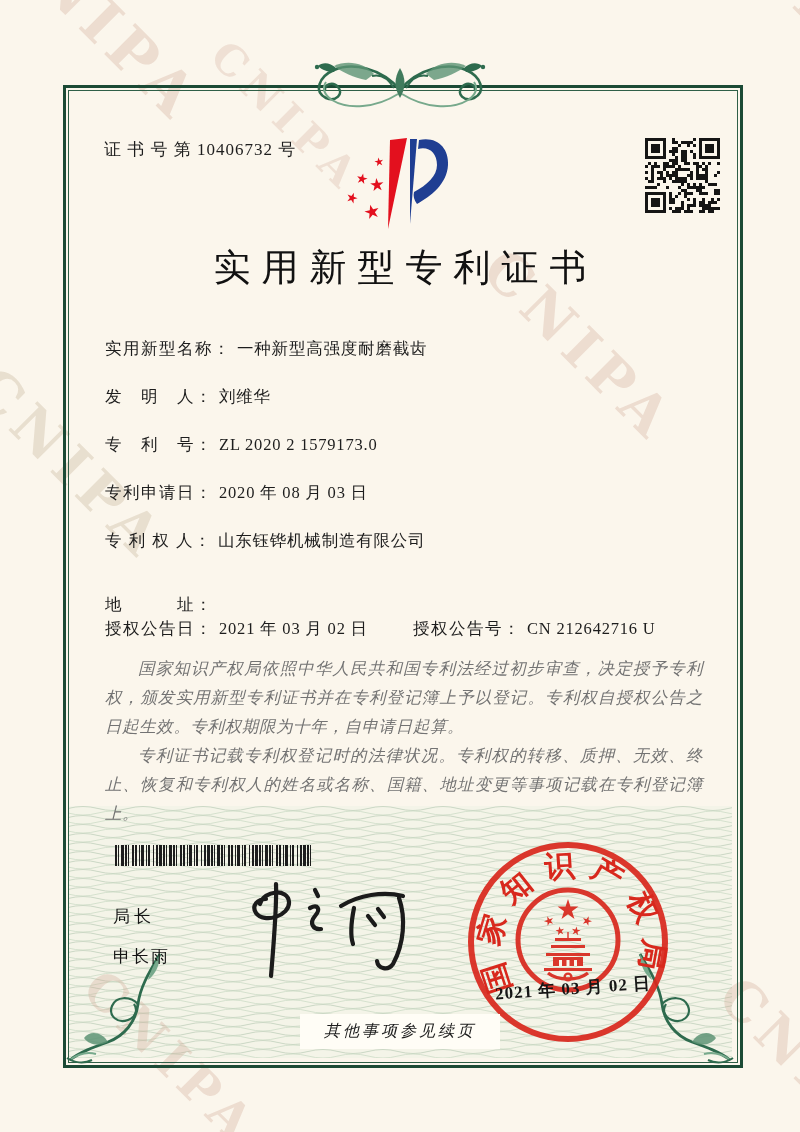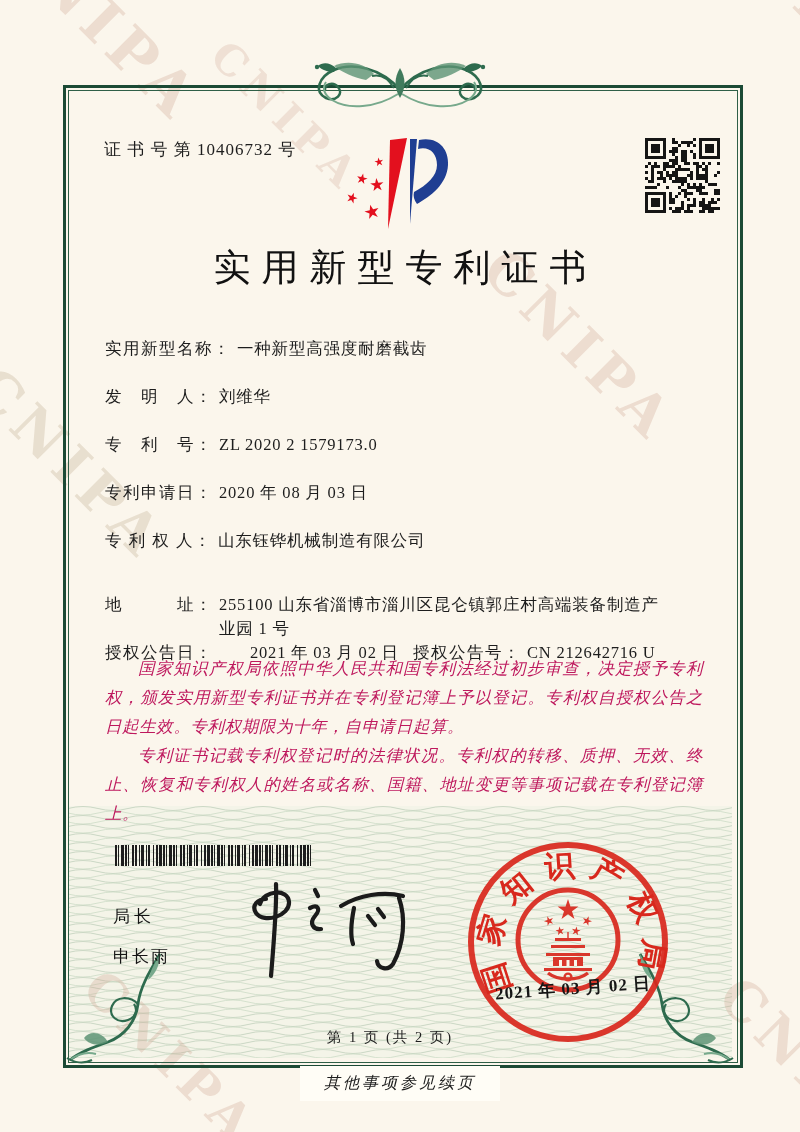--- a/index.html
+++ b/index.html
@@ -36,36 +36,36 @@
   .logo{left:330px;top:127px;}
   .qr{left:645px;top:138px;}
   .title{left:0;top:243px;width:800px;text-align:center;font-size:37px;
     font-weight:normal;letter-spacing:11px;text-indent:11px;color:#111;}
   .fields{left:105px;top:337px;width:600px;}
   .row{display:flex;line-height:24px;margin-bottom:24px;font-size:16.5px;}
   .row .lab{letter-spacing:1.5px;white-space:nowrap;}
   .row .val{margin-left:6px;letter-spacing:0.8px;}
   .row-addr{margin-bottom:0;margin-top:40px;}
   .row-addr .val{width:452px;}
-  .row-grant{position:relative;gap:31px;}
+  .row-grant{position:relative;}
   .grant2{position:absolute;left:308px;top:0;display:flex;}
   .paras{left:105px;top:654px;width:598px;font-size:16.5px;line-height:29px;
-    text-align:justify;font-style:italic;letter-spacing:0.6px;color:#be185d;}
+    text-align:justify;font-style:italic;letter-spacing:0.6px;color:#737373;}
   .paras p{margin:0;text-indent:2em;}
   .barcode{left:113px;top:845px;}
   .sig-title{left:113px;top:905px;font-family:"Liberation Sans","DejaVu Sans",sans-serif;
     font-size:17px;letter-spacing:4px;color:#151515;}
   .sig-name{left:113px;top:945px;font-family:"Liberation Sans","DejaVu Sans",sans-serif;
     font-size:17px;letter-spacing:2px;color:#151515;}
   .sig-svg{left:214px;top:878px;}
   .seal-svg{left:462px;top:836px;}
   .seal-date{left:478px;top:977px;width:190px;text-align:center;font-size:17px;
     font-weight:600;letter-spacing:1px;transform:rotate(-4deg);color:#161616;z-index:5;}
   .pageno{left:0;top:1028px;width:780px;text-align:center;font-size:14.5px;letter-spacing:2px;}
-  .note{left:0;top:1066px;width:800px;text-align:center;z-index:5;}
+  .note{left:0;top:1014px;width:800px;text-align:center;z-index:5;}
   .note-box{display:inline-block;background:#fffdf6;padding:7px 24px;font-style:italic;
     font-size:16px;letter-spacing:3px;color:#1d1d1d;}
 </style>
 </head>
 <body>
 
 <svg width="0" height="0" style="position:absolute">
   <defs>
     <polygon id="st5" points="0,-1 0.224,-0.309 0.951,-0.309 0.363,0.118 0.588,0.809 0,0.382 -0.588,0.809 -0.363,0.118 -0.951,-0.309 -0.224,-0.309"></polygon>
   </defs>
@@ -376,21 +376,20 @@
     <div class="row">
       <span class="lab">专利申请日：</span>
       <span class="val">2020 年 08 月 03 日</span>
     </div>
     <div class="row">
       <span class="lab">专 利 权 人：</span>
       <span class="val">山东钰铧机械制造有限公司</span>
     </div>
     <div class="row row-addr">
       <span class="lab">地　　　址：</span>
-      <span class="val">255100  山东省淄博市淄川区昆仑镇郭庄村高端装备制造产业园 1 号</span>
     </div>
     <div class="row row-grant">
       <span class="lab">授权公告日：</span>
       <span class="val">2021 年 03 月 02 日</span>
       <span class="grant2">
         <span class="lab">授权公告号：</span>
         <span class="val">CN 212642716 U</span>
       </span>
     </div>
   </div>

